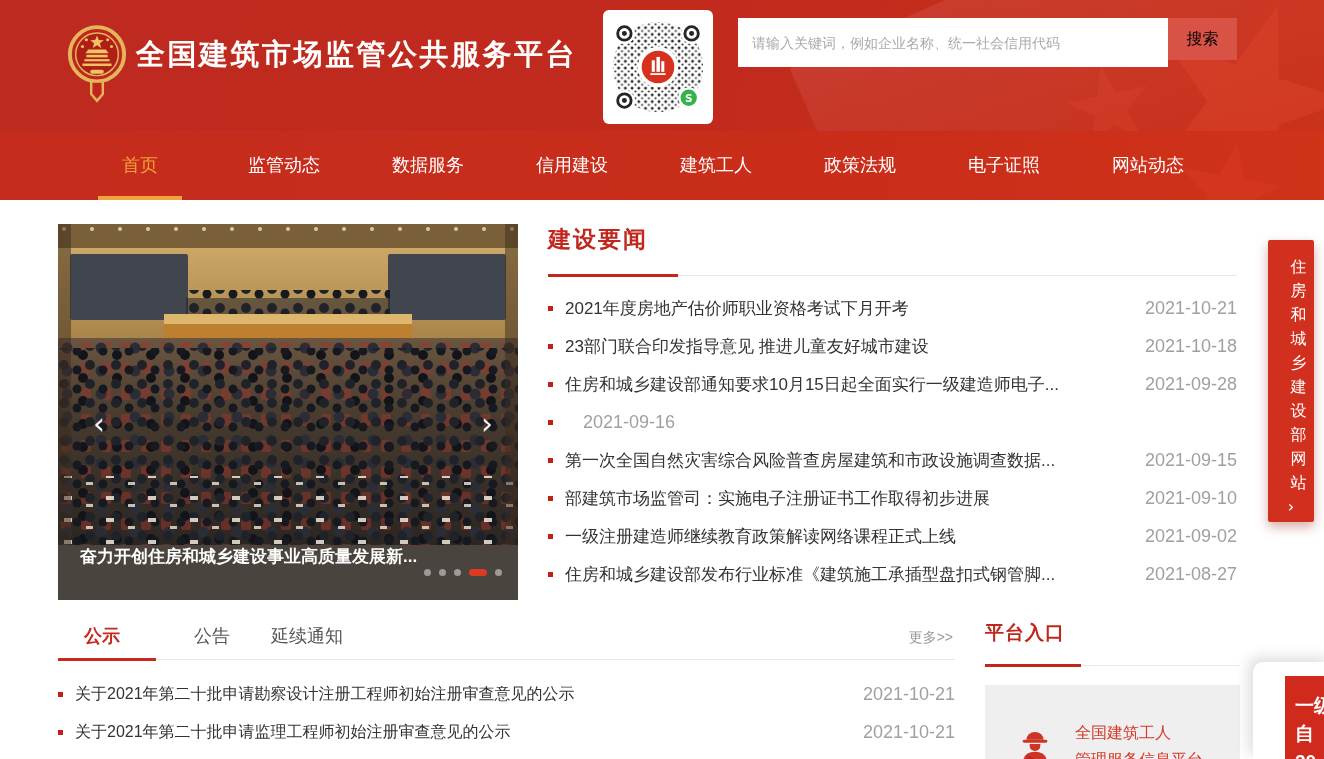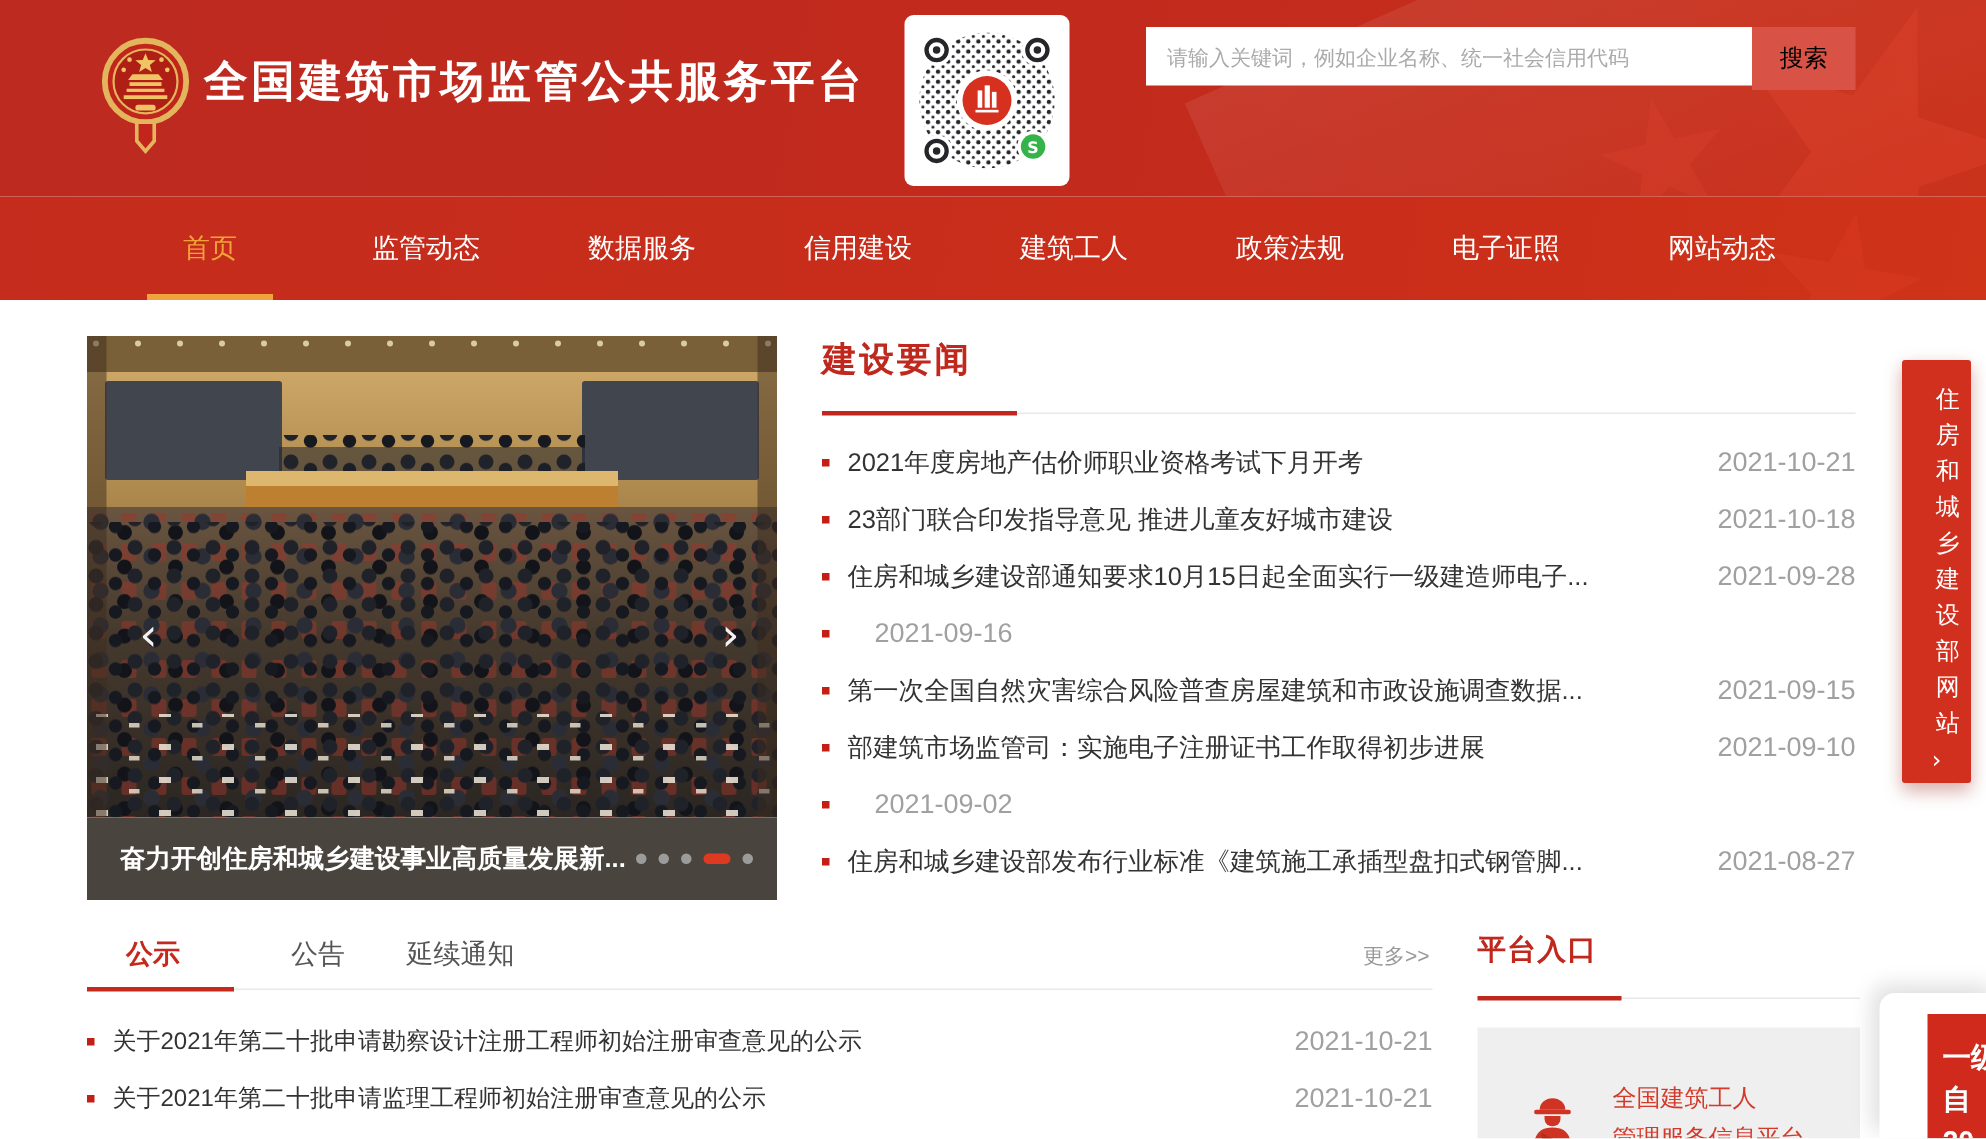--- a/index.html
+++ b/index.html
@@ -26,42 +26,42 @@
   .qr-card { position:absolute; left:603px; top:10px; width:110px; height:114px;
     background:#fff; border-radius:6px; display:flex; align-items:center; justify-content:center; }
   .qr-card svg { width:96px; height:96px; }
 
   .search-wrap { position:absolute; left:738px; top:18px; width:499px; }
   .search-tabs { display:flex; gap:7px; height:33px; }
   .search-tab { min-width:83px; padding:0 14px; height:33px; line-height:33px; text-align:center;
     background:#a32118; color:rgba(255,255,255,.95); font-size:15px; font-weight:bold; cursor:pointer; white-space:nowrap; }
   .search-tab.active { background:#fff; color:#d6452c; }
   .search-bar { display:flex; height:42px; }
-  .search-input { flex:1; height:39px; border:none; outline:none; background:#fff;
-    font-size:14px; color:#333; padding:0 14px; font-family:"Liberation Sans",sans-serif;margin-left:26px; }
+  .search-input { flex:1; height:49px; border:none; outline:none; background:#fff;
+    font-size:14px; color:#333; padding:0 14px; font-family:"Liberation Sans",sans-serif; }
   .search-input::placeholder { color:#aaa; }
   .search-btn { width:69px; height:42px; background:#d95246; color:#000000; font-size:16px;
     border:none; cursor:pointer; font-family:"Liberation Sans",sans-serif; }
 
   
   .nav-list { position:absolute; left:68px; top:0; height:69px; display:flex; }
   .nav-item { width:144px; text-align:center; line-height:69px; color:#fff; font-size:18px; cursor:pointer; position:relative; }
   .nav-item.active { color:#f2a338; }
   .nav-underline { position:absolute; left:30px; bottom:0; width:84px; height:4px; background:#efa43d; }
 
   
   .carousel { position:absolute; left:58px; top:224px; width:460px; height:376px; }
   .photo { position:relative; width:460px; height:321px; overflow:hidden; background:#8a6a3a; }
   .photo svg { display:block; width:460px; height:321px; }
   .car-arrow { position:absolute; top:184px; width:26px; height:34px; color:#f2f2f2; font-size:30px;
     line-height:32px; text-align:center; cursor:pointer; font-family:"DejaVu Sans",sans-serif; }
   .car-prev { left:28px; }
   .car-next { right:18px; }
   .caption { position:absolute; left:0; top:321px; width:460px; height:55px; background:#4a443e;
-    display:flex; align-items:center; padding:0 16px 0 22px; }
+    display:flex; padding:0 16px 0 22px; }
   .caption-text { flex:1; color:#fff; font-size:17px; font-weight:bold; white-space:nowrap; overflow:hidden; }
   .dots { display:flex; align-items:center; gap:8px; }
   .dot { width:7px; height:7px; border-radius:50%; background:#9b9b9b; cursor:pointer; }
   .dot.active { width:18px; height:7px; border-radius:4px; background:#de3a22; }
 
   
   .news { position:absolute; left:548px; top:224px; width:689px; }
   .sec-head { position:relative; height:40px; }
   .sec-title { font-family:"Liberation Serif","DejaVu Serif",serif; font-size:23px; font-weight:bold; color:#c0281e; letter-spacing:2px; }
   .sec-rule { position:relative; height:3px; margin-top:10px; background:transparent; }
@@ -302,20 +302,21 @@
         <span class="news-title">第一次全国自然灾害综合风险普查房屋建筑和市政设施调查数据...</span>
         <span class="news-date">2021-09-15</span>
       </div>
       <div class="news-row">
         <span class="bullet"></span>
         <span class="news-title">部建筑市场监管司：实施电子注册证书工作取得初步进展</span>
         <span class="news-date">2021-09-10</span>
       </div>
       <div class="news-row">
         <span class="bullet"></span>
+        <span class="news-title">一级注册建造师继续教育政策解读网络课程正式上线</span>
         <span class="news-date">2021-09-02</span>
       </div>
       <div class="news-row">
         <span class="bullet"></span>
         <span class="news-title">住房和城乡建设部发布行业标准《建筑施工承插型盘扣式钢管脚...</span>
         <span class="news-date">2021-08-27</span>
       </div>
     </div>
   </section>
 

